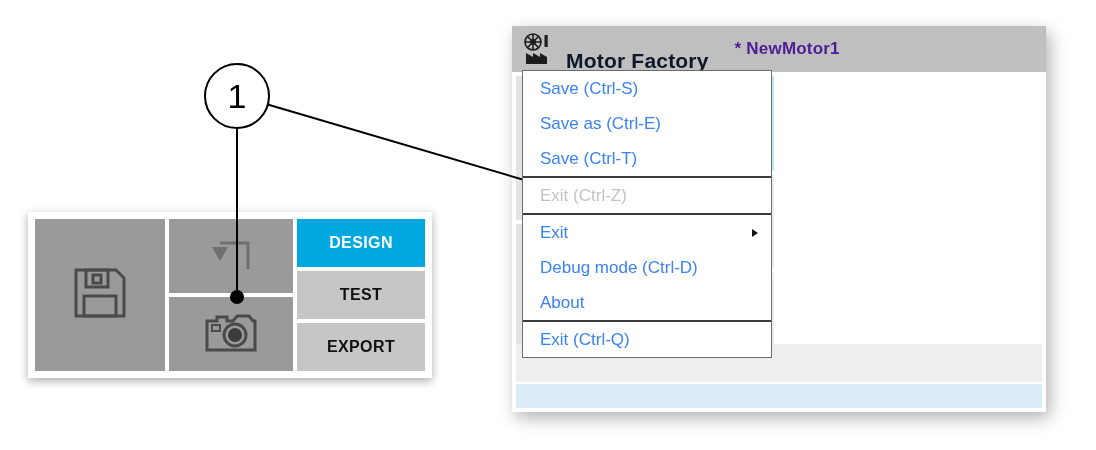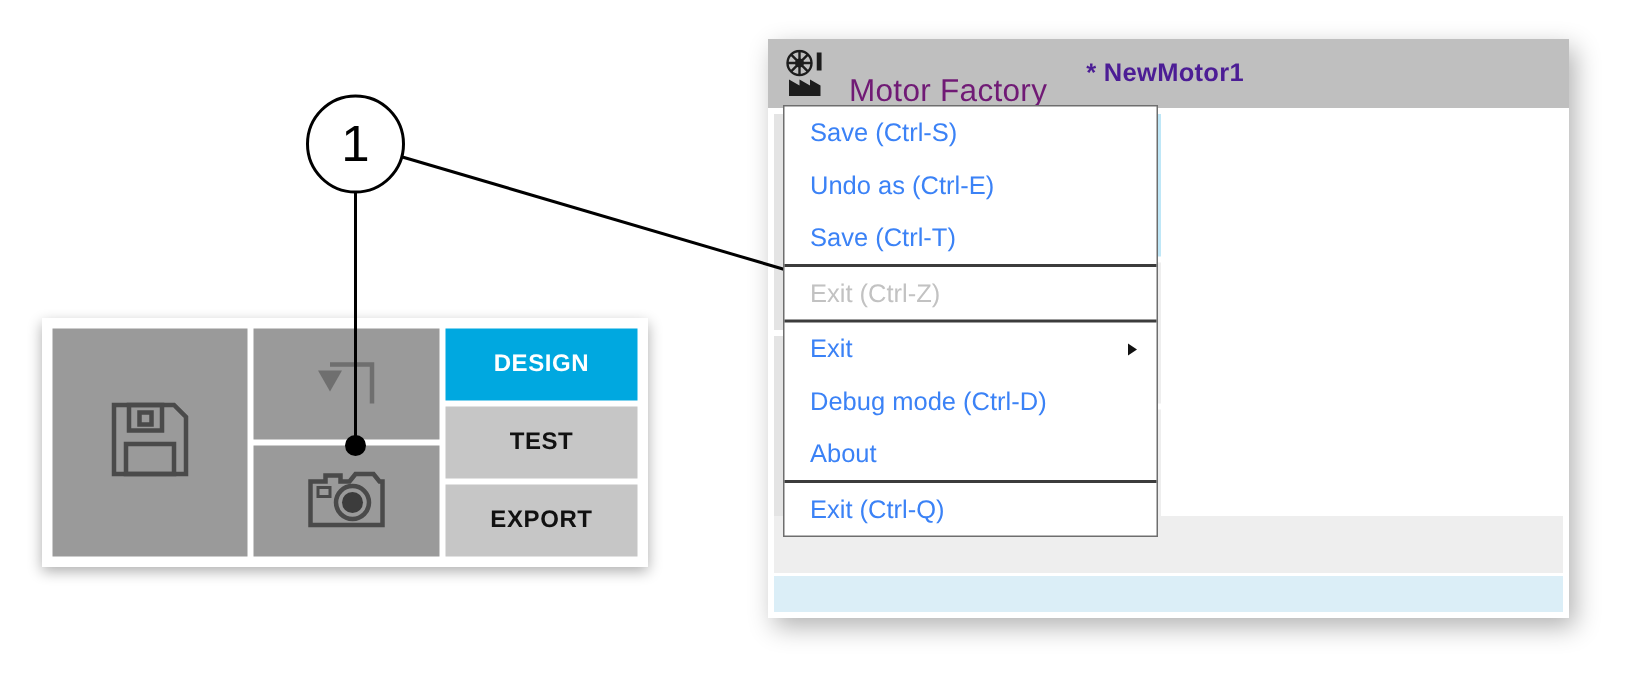--- a/index.html
+++ b/index.html
@@ -38,21 +38,21 @@
     position:absolute;left:512px;top:26px;width:534px;height:386px;
     background:#f0f0f0;
     box-shadow:4px 6px 16px rgba(0,0,0,.30);
   }
   .titlebar{
     height:46px;background:#bfbfbf;display:flex;align-items:center;padding-left:10px;
     box-sizing:border-box;
   }
   .app-logo{width:36px;height:32px;flex:none;margin-right:8px;}
   .app-title{
-    font-size:21px;color:#701a75;font-weight:normal;letter-spacing:.2px;margin-top:24px;
+    font-size:21px;color:#0f172a;font-weight:bold;letter-spacing:.2px;margin-top:24px;
   }
   .doc-title{
     font-size:17px;color:#4c1d95;margin-left:26px;letter-spacing:.2px;font-weight:bold;
   }
 
   .win-body{position:absolute;left:0;top:46px;right:0;bottom:0;background:#ffffff;}
 
   
   .ghost-toolbar{
     position:absolute;left:4px;top:4px;width:258px;bottom:44px;
@@ -202,21 +202,21 @@
     </div>
 
     <div class="status-band"></div>
     <div class="footer-band"></div>
 
     <div class="menu">
       <div class="menu-item">
         <span>Save (Ctrl-S)</span>
       </div>
       <div class="menu-item">
-        <span>Undo as (Ctrl-E)</span>
+        <span>Save as (Ctrl-E)</span>
       </div>
       <div class="menu-item">
         <span>Save (Ctrl-T)</span>
       </div>
       <div class="menu-sep"></div>
       <div class="menu-item disabled">
         <span>Exit (Ctrl-Z)</span>
       </div>
       <div class="menu-sep"></div>
       <div class="menu-item">

